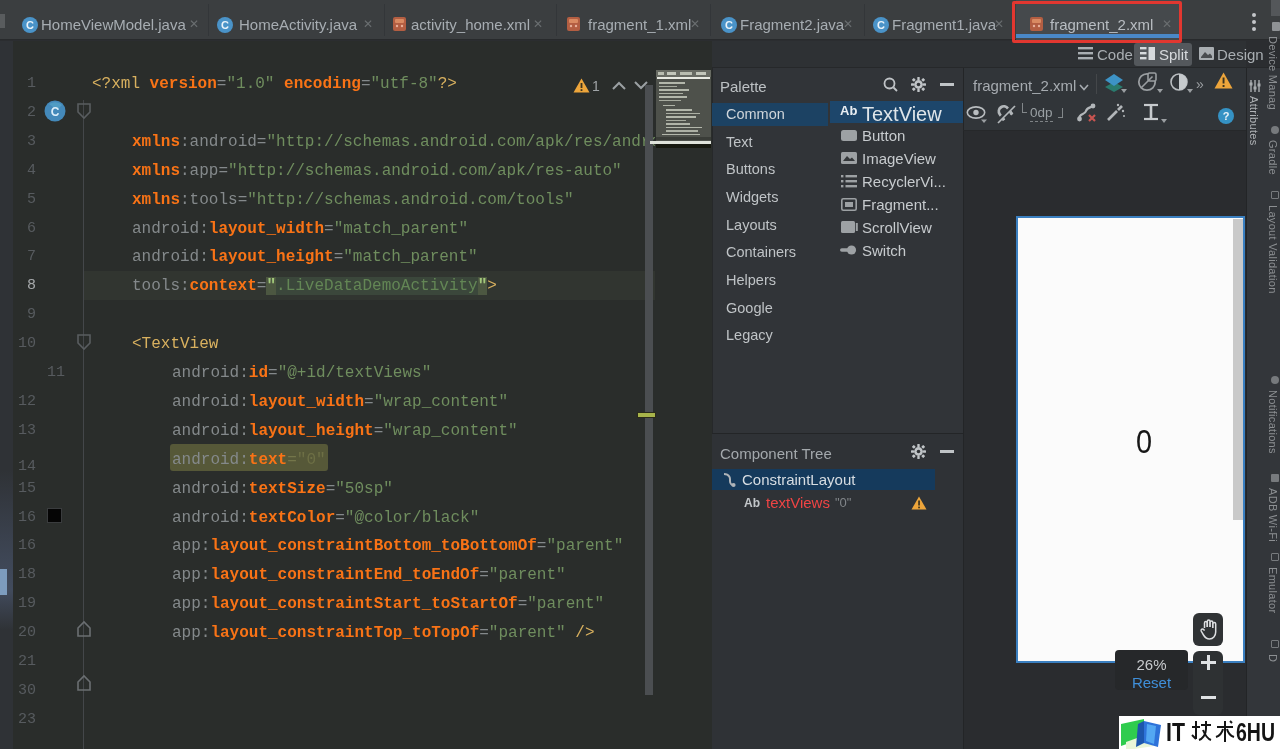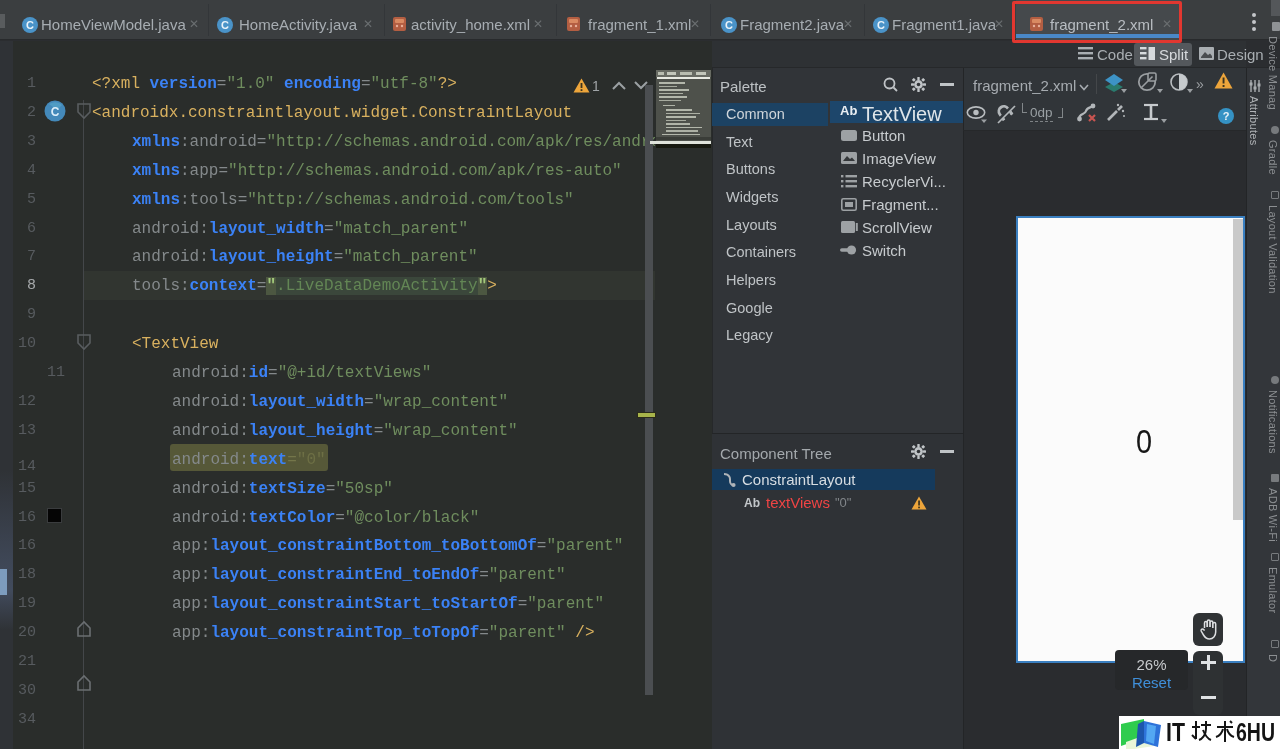--- a/index.html
+++ b/index.html
@@ -1,20 +1,20 @@
 <!DOCTYPE html>
 <html><head>
 <meta charset="utf-8">
 <style>
   * { margin:0; padding:0; box-sizing:border-box; }
   html,body { width:1280px; height:749px; overflow:hidden; background:#2b2d30; font-family:"Liberation Sans",sans-serif; }
   .ab { position:absolute; }
   
   .tg { color:#d9b15f; }
-  .at { color:#3b82f6; font-weight:bold; }
+  .at { color:#f97316; font-weight:bold; }
   .ns { color:#84898b; }
   .st { color:#6f8d5e; }
   .codeline { position:absolute; font-family:"Liberation Mono",monospace; font-size:16px; line-height:28.9px; white-space:pre; }
   .lnum { position:absolute; width:36px; text-align:right; color:#575b5f; font-family:"Liberation Mono",monospace; font-size:15px; line-height:28.9px; }
   .tab { position:absolute; top:0; height:40px; line-height:49px; color:#a7adb2; font-size:15px; }
   .tabx { position:absolute; top:0; height:40px; line-height:49px; color:#6a6e70; font-size:12px; }
   .vtext { writing-mode:vertical-rl; font-size:11px; color:#8c8f92; letter-spacing:0.3px; }
 </style>
 </head>
 <body>
@@ -129,21 +129,21 @@
 <div class="lnum" style="left:0;top:416.8px;">13</div>
 <div class="lnum" style="left:0;top:453px;text-align:right;">14</div>
 <div class="lnum" style="left:0;top:474.6px;">15</div>
 <div class="lnum" style="left:0;top:503.5px;">16</div>
 <div class="lnum" style="left:0;top:532.4px;">16</div>
 <div class="lnum" style="left:0;top:561.3px;">18</div>
 <div class="lnum" style="left:0;top:590.2px;">19</div>
 <div class="lnum" style="left:0;top:619.1px;">20</div>
 <div class="lnum" style="left:0;top:648px;">21</div>
 <div class="lnum" style="left:0;top:676.9px;">30</div>
-<div class="lnum" style="left:0;top:705.8px;">34</div>
+<div class="lnum" style="left:0;top:705.8px;">23</div>
 
 <div class="ab" style="left:83px;top:100px;width:1px;height:649px;background:#44474a;"></div>
 
 <svg class="ab" style="left:44px;top:100px;" width="22" height="22">
     <circle cx="11" cy="11" r="10.5" fill="#4489ba"></circle>
     <path d="M5 4 A 10.5 10.5 0 0 1 18 5 L13 10 Z" fill="#58a8cc" opacity="0.6"></path>
     <text x="11" y="15.5" font-size="12" font-weight="bold" fill="#dceefa" text-anchor="middle" font-family="Liberation Sans">C</text>
   </svg>
 
 <svg class="ab" style="left:76px;top:103px;" width="16" height="17">
@@ -160,21 +160,20 @@
   </svg>
 
 <div class="ab" style="left:48px;top:509px;width:13px;height:13px;background:#050505;outline:1px solid #3a3c3e;"></div>
 
 <div class="ab" style="left:84px;top:271.3px;width:571px;height:28.9px;background:#313530;"></div>
 
 <div class="ab" style="left:170px;top:444.2px;width:158px;height:27px;background:#565838;border-radius:3px;"></div>
 
 <div class="ab" style="left:0;top:0;width:655px;height:749px;overflow:hidden;">
 <div class="codeline" style="left:92px;top:70px;"><span class="tg">&lt;?xml </span><span class="at">version</span><span class="ns">=</span><span class="st">"1.0"</span><span> </span><span class="at">encoding</span><span class="ns">=</span><span class="st">"utf-8"</span><span class="tg">?&gt;</span></div>
-<div class="codeline" style="left:92px;top:98.9px;"><span class="tg">&lt;androidx.constraintlayout.widget.ConstraintLayout</span></div>
 <div class="codeline" style="left:132px;top:127.8px;"><span class="at">xmlns</span><span class="ns">:android=</span><span class="st">"http://schemas.android.com/apk/res/andro</span></div>
 <div class="codeline" style="left:132px;top:156.7px;"><span class="at">xmlns</span><span class="ns">:app=</span><span class="st">"http://schemas.android.com/apk/res-auto"</span></div>
 <div class="codeline" style="left:132px;top:185.6px;"><span class="at">xmlns</span><span class="ns">:tools=</span><span class="st">"http://schemas.android.com/tools"</span></div>
 <div class="codeline" style="left:132px;top:214.5px;"><span class="ns">android:</span><span class="at">layout_width</span><span class="ns">=</span><span class="st">"match_parent"</span></div>
 <div class="codeline" style="left:132px;top:243.4px;"><span class="ns">android:</span><span class="at">layout_height</span><span class="ns">=</span><span class="st">"match_parent"</span></div>
 <div class="codeline" style="left:132px;top:272.3px;"><span class="ns">tools:</span><span class="at">context</span><span class="ns">=</span><span style="color:#a3c97b;background:#4c5741;font-weight:bold;">"</span><span style="color:#638655;background:#3b473b;">.LiveDataDemoActivity</span><span style="color:#a3c97b;background:#4c5741;font-weight:bold;">"</span><span class="tg">&gt;</span></div>
 <div class="codeline" style="left:132px;top:330.1px;"><span class="tg">&lt;TextView</span></div>
 <div class="codeline" style="left:172px;top:359px;"><span class="ns">android:</span><span class="at">id</span><span class="ns">=</span><span class="st">"@+id/textViews"</span></div>
 <div class="codeline" style="left:172px;top:387.9px;"><span class="ns">android:</span><span class="at">layout_width</span><span class="ns">=</span><span class="st">"wrap_content"</span></div>
 <div class="codeline" style="left:172px;top:416.8px;"><span class="ns">android:</span><span class="at">layout_height</span><span class="ns">=</span><span class="st">"wrap_content"</span></div>

